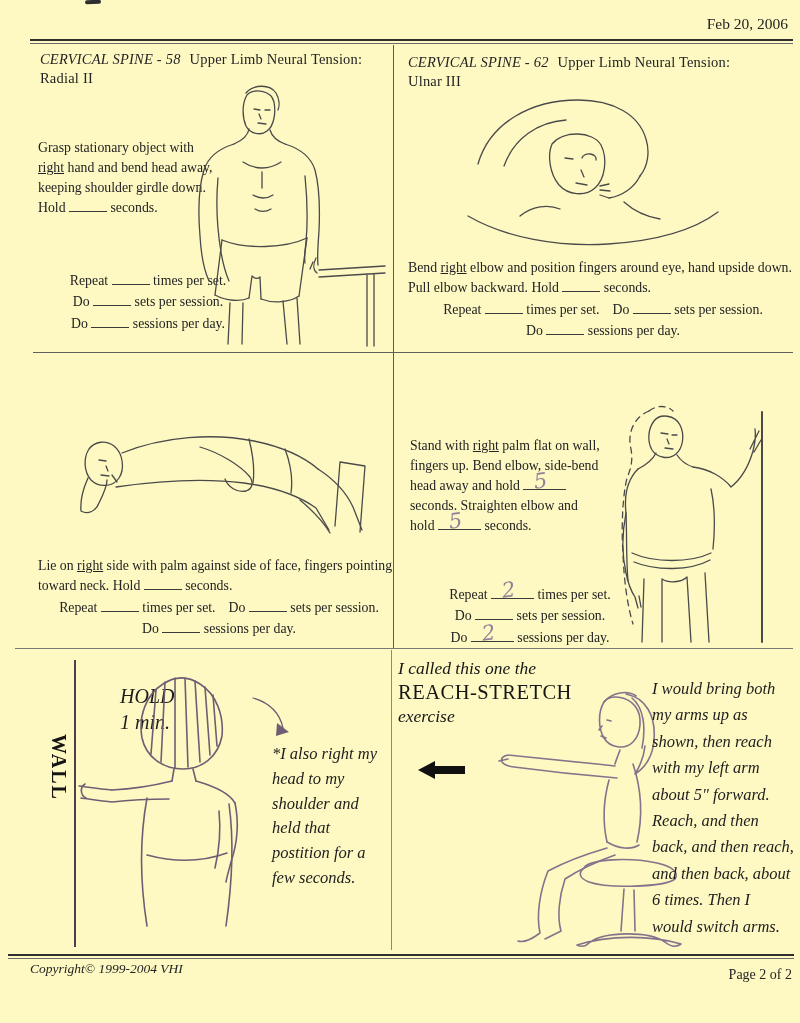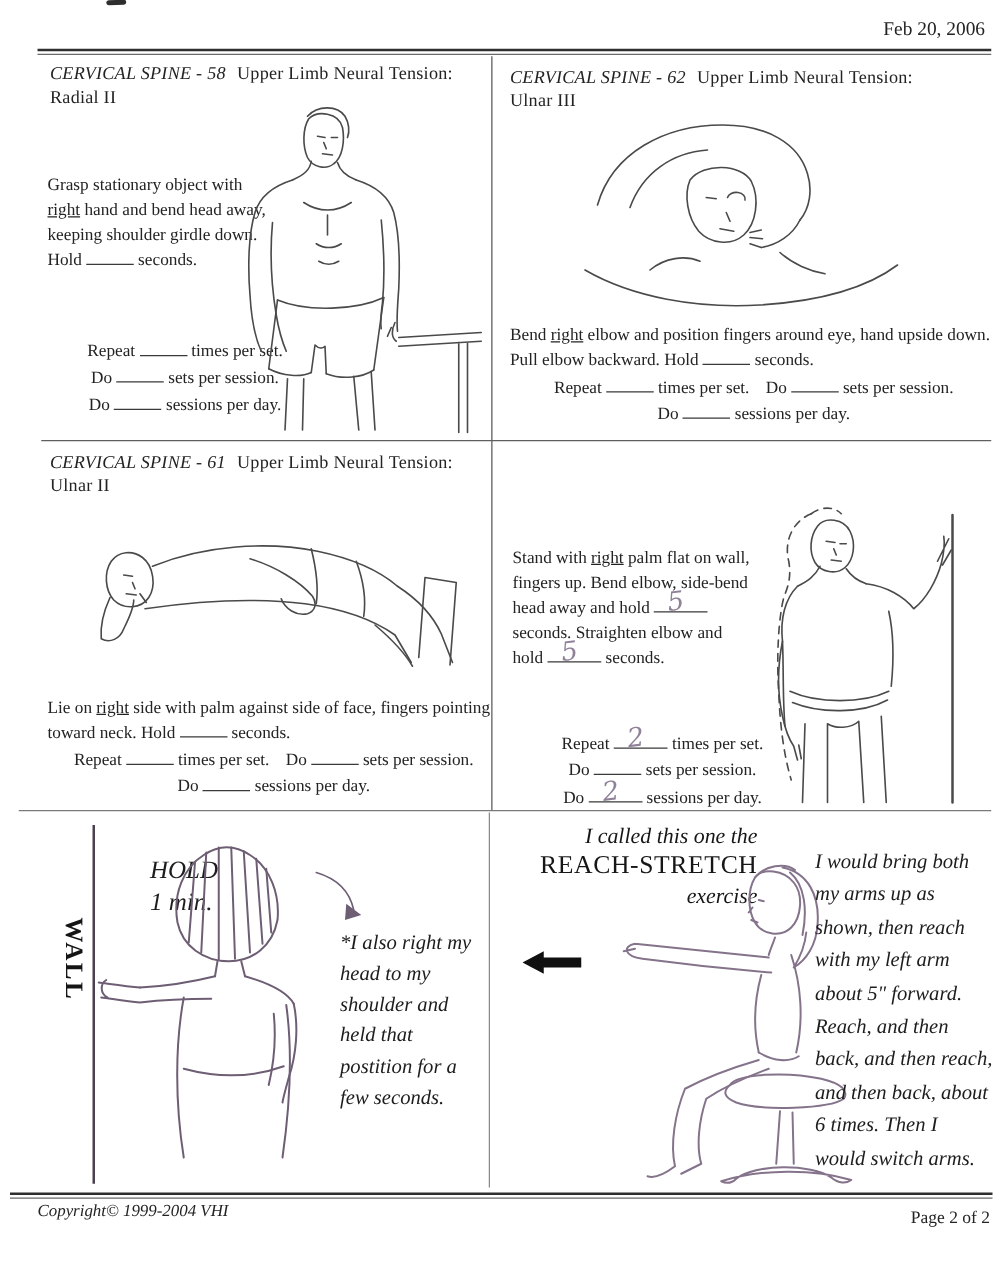--- a/index.html
+++ b/index.html
@@ -1,18 +1,18 @@
 <!DOCTYPE html>
 <html><head>
 <meta charset="utf-8">
 <style>
   html,body { margin:0; padding:0; background:#d9d9d9; }
   .page {
     position:relative; width:800px; height:1023px; margin:0 auto;
-    background:#ffffff; color:#232323; overflow:hidden;
+    background:#fef9c3; color:#232323; overflow:hidden;
     font-family:"Liberation Serif", serif;
   }
   .abs { position:absolute; }
   .date { font-size:15.5px; text-align:right; }
   .rule-double { border-top:2px solid #2f2f2f; border-bottom:1px solid #6a6a6a; height:2px; }
   .vline { background:#5a5a5a; width:1px; }
   .hline { background:#5f5f5f; height:1px; }
   .qheader { font-size:14.5px; line-height:1.3; letter-spacing:0.2px; }
   .qheader .ttl { margin-right:9px;font-style:italic; }
   .hl { background:#f9f1c6; padding:1px 4px 2px 2px; }
@@ -26,21 +26,21 @@
     position:absolute; left:11px; bottom:-3px;
     font-family:"DejaVu Serif", serif; font-style:italic;
     font-size:21px; color:#8f8198; transform:rotate(-7deg); line-height:1;
   }
   .sketchnote { font-style:italic; font-size:16.5px; line-height:1.5; color:#1d1d1d; }
   .hold { font-style:italic; font-size:20px; line-height:1.3; color:#1d1d1d; }
   .wall-label {
     font-weight:bold; font-size:20px; letter-spacing:2px; text-align:center;
     transform:rotate(90deg); transform-origin:center; color:#141414;
   }
-  .rs-head { text-align:right; color:#161616;margin-left:20px; }
+  .rs-head { text-align:left; color:#161616; }
   .rs-head .l1, .rs-head .l3 { font-style:italic; font-size:17.5px; line-height:1.25; }
   .rs-head .l2 { font-size:20.5px; letter-spacing:0.5px; line-height:1.25; }
   .footer-copy { font-style:italic; font-size:13.5px; }
   .footer-page { font-size:14px; text-align:right; }
   svg { display:block; }
   .ink  { stroke:#4a4a4a; fill:none; stroke-width:1.3; stroke-linecap:round; stroke-linejoin:round; }
   .pencil { stroke:#6e5e74; fill:none; stroke-width:1.6; stroke-linecap:round; stroke-linejoin:round; }
   .pencil2 { stroke:#84738a; fill:none; stroke-width:1.6; stroke-linecap:round; stroke-linejoin:round; }
 </style>
 </head>
@@ -111,24 +111,20 @@
     </g>
   </svg>
   <div class="abs body-text" style="left:408px;top:258px;width:390px;">
     <span>Bend </span><span class="u">right</span><span> elbow and position fingers around eye, hand upside down. Pull elbow backward. Hold </span><span class="blank"></span><span> seconds.</span>
   </div>
   <div class="abs rep" style="left:408px;top:299px;width:390px;">
     <div><span>Repeat </span><span class="blank"></span><span> times per set.</span><span class="gap">Do </span><span class="blank"></span><span> sets per session.</span></div>
     <div><span>Do </span><span class="blank"></span><span> sessions per day.</span></div>
   </div>
 
-  <div class="abs qheader" style="left:40px;top:361px;width:348px;">
-    <span class="ttl">CERVICAL SPINE - 61</span><span>Upper Limb Neural Tension:</span>
-    <div>Ulnar II</div>
-  </div>
   <svg class="abs" style="left:52px;top:408px;" width="315" height="150" viewBox="0 0 315 150">
     <g class="ink">
       <path d="M37,41 C31,50 32,64 39,72 C47,80 61,79 67,70 C73,61 71,45 62,38 C54,32 43,33 37,41"></path>
       <path d="M47,52 l7,1 M54,58 l2,5 M49,67 l8,1"></path>
       <path d="M36,70 C31,81 28,92 29,103 M29,103 C36,107 44,103 47,95 M47,95 C52,85 55,77 55,72 M60,67 l5,7"></path>
       <path d="M70,45 C112,28 162,25 202,33 C231,39 252,49 266,61"></path>
       <path d="M266,61 C283,72 295,86 301,99 L310,122"></path>
       <path d="M64,79 C112,72 152,70 192,75 C222,79 247,88 264,100 L277,122"></path>
       <path d="M248,92 C261,103 271,113 278,125"></path>
       <path d="M197,31 C201,47 203,61 201,75 M233,41 C239,57 241,71 239,85"></path>

